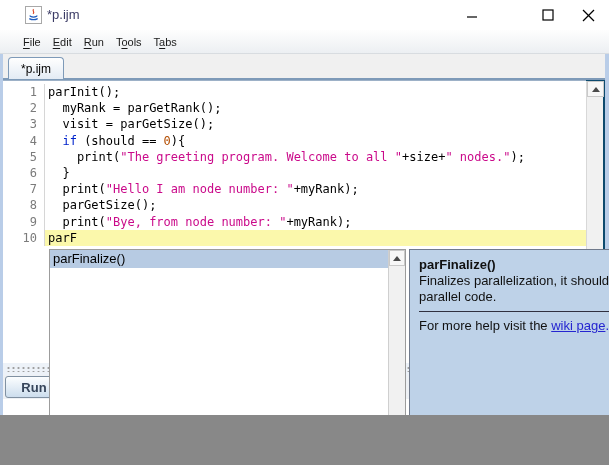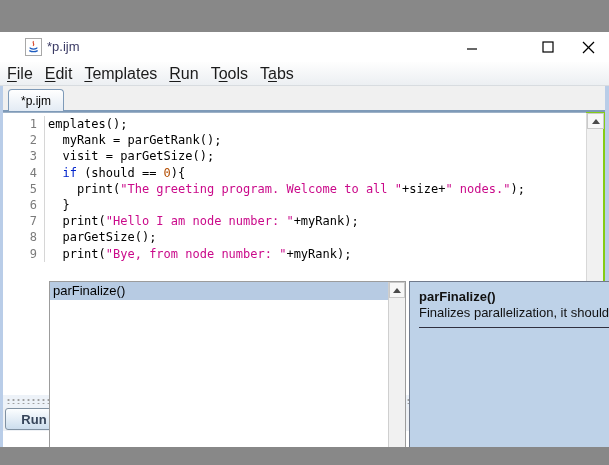--- a/index.html
+++ b/index.html
@@ -1,32 +1,32 @@
 <!DOCTYPE html>
 <html style="--highlight-line: #fbf8ab; --selection-blue: #b7cbe3; --doc-bg: #bed2e8; --keyword-color: #0023cc; --number-color: #b34d00; --string-color: #ca0a8a; --link-color: #2525d0;"><head>
 <meta charset="utf-8">
 <style>
   * { margin:0; padding:0; box-sizing:border-box; }
   html,body { width:609px; height:465px; }
   body { font-family:"Liberation Sans", sans-serif; background:#888; }
   #win {
-    position:relative; width:609px; height:415px; background:#84cc16;
-    overflow:hidden; font-size:12px; color:#000;margin-top:32px;
+    position:relative; width:609px; height:415px; background:#0c4a6e;
+    overflow:hidden; font-size:12px; color:#000;
   }
   
   .titlebar { position:absolute; left:0; top:0; width:609px; height:30px; background:#fff; }
   .java-icon { position:absolute; left:25px; top:6px; width:17px; height:18px; }
   .win-title { position:absolute; left:47px; top:7px; font-size:13px; color:#3a3a64; }
   .winbtn { position:absolute; top:0; width:40px; height:30px; display:flex; align-items:center; justify-content:center; }
   .btn-min { left:452px; } .btn-max { left:528px; } .btn-close { left:568px; }
   
   .menubar {
     position:absolute; left:0; top:30px; width:609px; height:24px;
     background:linear-gradient(#fefefe,#ecEFf2); border-bottom:1px solid #d8dce0;
-    display:flex; align-items:center; padding-left:1px; font-size:16px; color:#1b1b1b;
+    display:flex; align-items:center; padding-left:17px; font-size:11px; color:#1b1b1b;
   }
   .menu-item { padding:3px 6px; white-space:pre; }
   .menu-item u { text-underline-offset:2px; }
   
   .tabbar { position:absolute; left:0; top:54px; width:609px; height:26px; background:#f0f0f0;
             border-bottom:2px solid #7e9ab8; }
   .tab {
     position:absolute; left:8px; top:3px; height:22px; min-width:56px; padding:0 10px;
     background:linear-gradient(#ffffff,#e3ebf4); border:1px solid #7e9ab8; border-bottom:none;
     border-radius:4px 4px 0 0; display:flex; align-items:center; justify-content:center;
@@ -136,21 +136,20 @@
       <svg width="13" height="13">
           <line x1="1" y1="1" x2="12" y2="12" stroke="#000" stroke-width="1.2"></line>
           <line x1="12" y1="1" x2="1" y2="12" stroke="#000" stroke-width="1.2"></line>
         </svg>
     </div>
   </div>
 
   <div class="menubar" id="menubar">
       <div class="menu-item"><u>F</u>ile</div>
       <div class="menu-item"><u>E</u>dit</div>
-      <div class="menu-item"><u>T</u>emplates</div>
       <div class="menu-item"><u>R</u>un</div>
       <div class="menu-item">T<u>o</u>ols</div>
       <div class="menu-item">T<u>a</u>bs</div>
     </div>
 
   <div class="tabbar">
     <div class="tab">
       <span>*p.ijm</span>
     </div>
   </div>
@@ -158,21 +157,21 @@
   <div class="frame-l"></div>
   <div class="frame-r"></div>
   <div class="fs fs1"></div>
   <div class="fs fs2"></div>
   <div class="fs fs3"></div>
   <div class="fs fs4"></div>
 
   <div class="editor" id="code-rows">
       <div class="row">
         <div class="gut">1</div>
-        <div class="code"><span class="tok-d">emplates();</span></div>
+        <div class="code"><span class="tok-d">parInit();</span></div>
       </div>
       <div class="row">
         <div class="gut">2</div>
         <div class="code"><span class="tok-d">  myRank = parGetRank();</span></div>
       </div>
       <div class="row">
         <div class="gut">3</div>
         <div class="code"><span class="tok-d">  visit = parGetSize();</span></div>
       </div>
       <div class="row">
@@ -191,20 +190,24 @@
         <div class="gut">7</div>
         <div class="code"><span class="tok-d">  print(</span><span class="tok-s">"Hello I am node number: "</span><span class="tok-d">+myRank);</span></div>
       </div>
       <div class="row">
         <div class="gut">8</div>
         <div class="code"><span class="tok-d">  parGetSize();</span></div>
       </div>
       <div class="row">
         <div class="gut">9</div>
         <div class="code"><span class="tok-d">  print(</span><span class="tok-s">"Bye, from node number: "</span><span class="tok-d">+myRank);</span></div>
+      </div>
+      <div class="row current">
+        <div class="gut">10</div>
+        <div class="code"><span class="tok-d">parF</span></div>
       </div>
     </div>
   <div class="ed-vsb">
     <div class="sbtn up">
         <div class="tri-u"></div>
       </div>
     <div class="sbtn dn">
         <div class="tri-d"></div>
       </div>
   </div>
@@ -241,18 +244,20 @@
       <div class="sbtn rt">
           <div class="tri-r"></div>
         </div>
     </div>
     <div class="ac-corner"></div>
   </div>
 
   <div class="docpanel">
     <div class="doc-title">parFinalize()</div>
     <div class="doc-line">Finalizes parallelization, it should be</div>
+    <div class="doc-line">parallel code.</div>
     <hr class="doc-hr">
+    <div class="doc-help"><span>For more help visit the </span><span class="wiki-link">wiki page</span><span class="link-suffix">.</span></div>
   </div>
 
   <div class="bg-fragment"></div>
 
 </div>
 
 </body></html>

